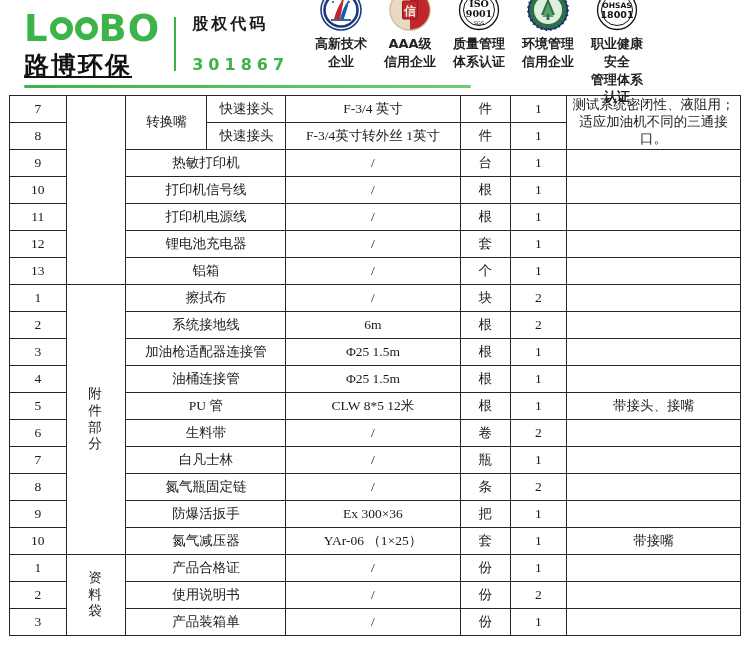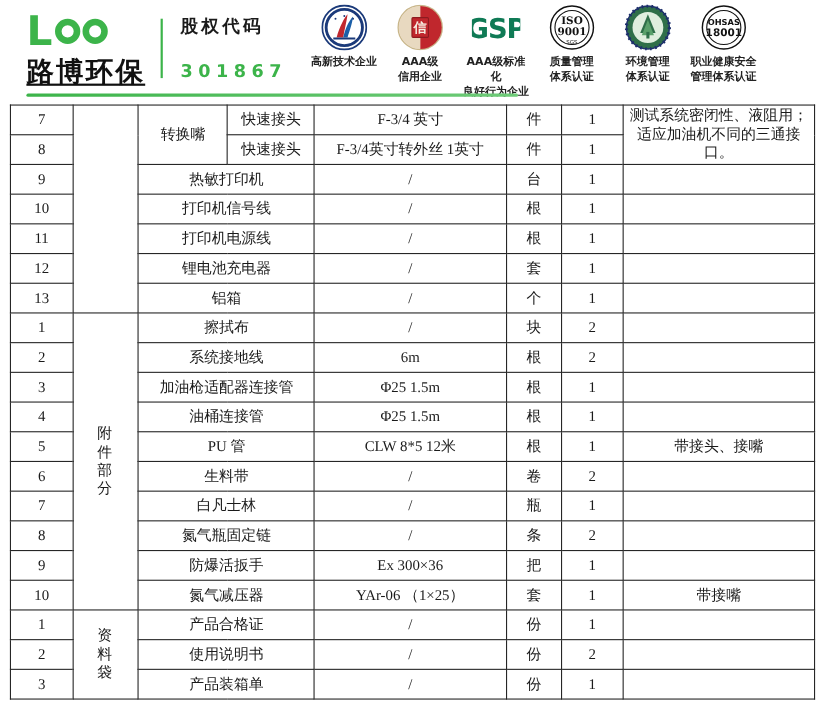--- a/index.html
+++ b/index.html
@@ -114,21 +114,21 @@
   .cert-badge {
     width: 44px;
     height: 44px;
     display: flex;
     align-items: center;
     justify-content: center;
   }
   .cert-cap {
     margin-top: 3px;
     font-family: "DejaVu Sans", sans-serif;
-    font-size: 10px;
+    font-size: 13px;
     font-weight: 700;
     line-height: 1.35;
     color: #222;
     text-align: center;
     white-space: pre-line;
   }
   .green-rule {
     position: absolute;
     left: 24px;
     right: 278px;
@@ -189,20 +189,21 @@
 <div class="header">
 
   <div class="brand-block">
     <div class="logo-wrap">
       <div class="logo-mark">
         <span>L</span>
         <span class="oo">
           <span class="ring"></span>
             <span class="ring"></span>
         </span>
+        <span>BO</span>
       </div>
       <div class="logo-cn">路博环保</div>
     </div>
 
     <div class="vsep"></div>
 
     <div class="stock-wrap">
       <div class="stock-label">股权代码</div>
       <div class="stock-code">301867</div>
     </div>
@@ -235,29 +236,20 @@
           <path d="M21 1.4 A19.6 19.6 0 0 1 21 40.6 Z" fill="#c0272d"></path>
           <path d="M21 1.4 A19.6 19.6 0 0 0 21 40.6 Z" fill="#e8d9c0"></path>
           <rect x="13.5" y="12" width="15" height="18" rx="1" fill="#c0272d" stroke="#8c1b20" stroke-width="1"></rect>
           <text x="21" y="25.5" font-family="DejaVu Sans, sans-serif" font-size="12" font-weight="700" fill="#f6efe2" text-anchor="middle">信</text>
         </svg>
       </div>
       <div class="cert-cap">AAA级
 信用企业</div>
     </div>
 
-    <div class="cert">
-      <div class="cert-badge">
-        <svg width="46" height="42" viewBox="0 0 46 42">
-          <text x="23" y="31" font-family="DejaVu Sans, sans-serif" font-size="26" font-weight="700" fill="#0f7a55" text-anchor="middle" letter-spacing="-1">GSP</text>
-        </svg>
-      </div>
-      <div class="cert-cap">AAA级标准化
-良好行为企业</div>
-    </div>
 
     <div class="cert">
       <div class="cert-badge">
         <svg width="42" height="42" viewBox="0 0 42 42">
           <circle cx="21" cy="21" r="19.5" fill="#fff" stroke="#111" stroke-width="1.3"></circle>
           <circle cx="21" cy="21" r="15.5" fill="#fff" stroke="#111" stroke-width="1"></circle>
           <text x="21" y="18" font-family="DejaVu Serif, serif" font-size="9.5" font-weight="700" fill="#111" text-anchor="middle">ISO</text>
           <text x="21" y="28" font-family="DejaVu Serif, serif" font-size="9.5" font-weight="700" fill="#111" text-anchor="middle">9001</text>
           <text x="21" y="36" font-family="DejaVu Sans, sans-serif" font-size="5" fill="#111" text-anchor="middle">SGS</text>
         </svg>
@@ -271,21 +263,21 @@
         <svg width="42" height="42" viewBox="0 0 42 42">
           <circle cx="21" cy="21" r="19.5" fill="#2f6f49" stroke="#1d2f6b" stroke-width="1.3"></circle>
           <circle cx="21" cy="21" r="14" fill="#dfeede"></circle>
           <path d="M21 9 L28 26 H14 Z" fill="#2f6f49"></path>
           <path d="M21 14 L26.5 28 H15.5 Z" fill="#5aa06b"></path>
           <rect x="19.6" y="25" width="2.8" height="6" fill="#2f6f49"></rect>
           <circle cx="21" cy="21" r="19.5" fill="none" stroke="#1d2f6b" stroke-width="3" stroke-dasharray="1.5 3"></circle>
         </svg>
       </div>
       <div class="cert-cap">环境管理
-体系认证</div>
+信用企业</div>
     </div>
 
     <div class="cert">
       <div class="cert-badge">
         <svg width="42" height="42" viewBox="0 0 42 42">
           <circle cx="21" cy="21" r="19.5" fill="#fff" stroke="#111" stroke-width="1.3"></circle>
           <circle cx="21" cy="21" r="15.5" fill="#fff" stroke="#111" stroke-width="1"></circle>
           <text x="21" y="19" font-family="DejaVu Sans, sans-serif" font-size="7.5" font-weight="700" fill="#111" text-anchor="middle">OHSAS</text>
           <text x="21" y="29" font-family="DejaVu Sans, sans-serif" font-size="9.5" font-weight="700" fill="#111" text-anchor="middle">18001</text>
         </svg>

